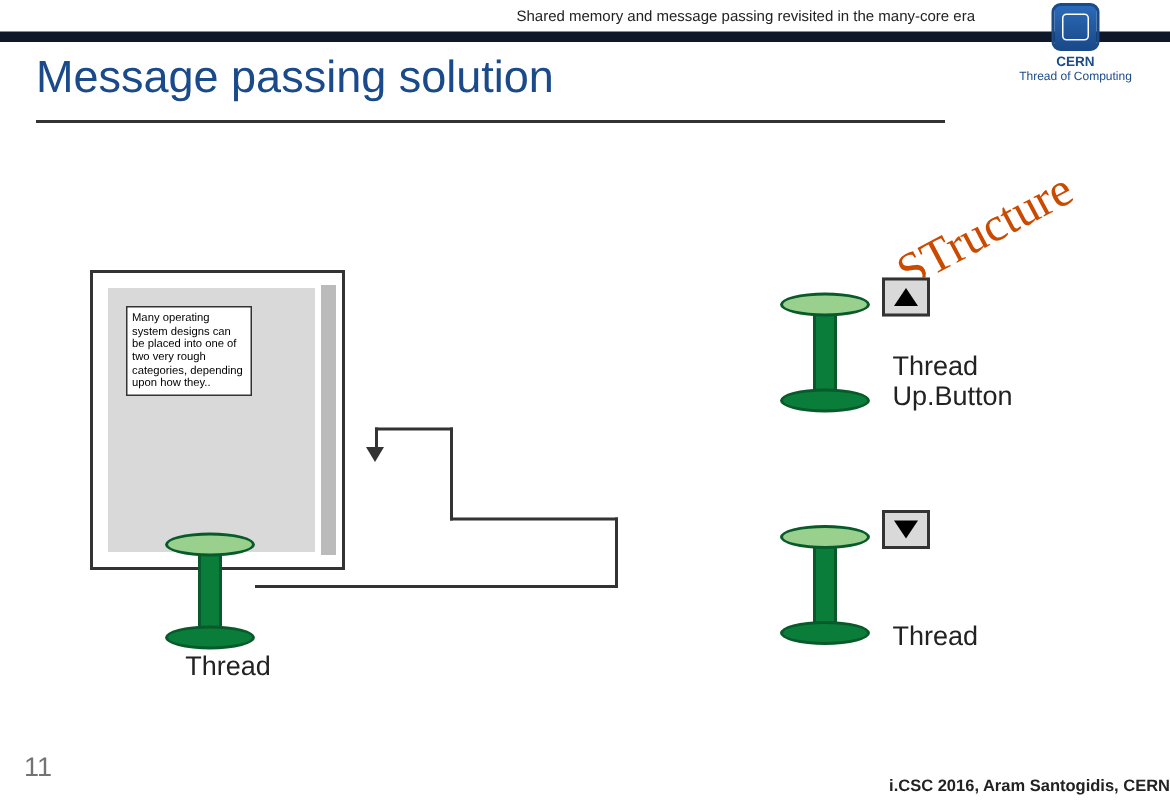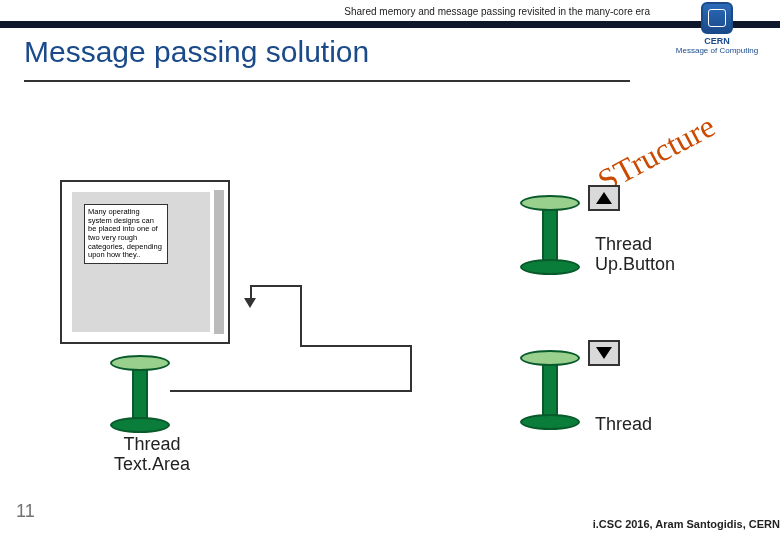--- a/index.html
+++ b/index.html
@@ -90,21 +90,21 @@
     left: 0; right: 0;
     text-align: right;
     font-size: 11px;
     font-weight: bold;
     color: #222;
   }
   
   .textarea-widget {
     position: absolute;
     top: 35px; left: 20px;
-    width: 170px; height: 164px;
+    width: 170px; height: 200px;
     border: 2px solid #333;
     background: #fff;
   }
   .textarea-widget::before {
     content:"";
     position:absolute; inset:10px 18px 10px 10px;
     background:#d9d9d9;
   }
   .textarea-widget .scroll {
     position:absolute; top:8px; right:4px; bottom:8px; width:10px;
@@ -197,21 +197,21 @@
 </head>
 <body>
 
 <div class="top-strip">
   <div class="top-label">Shared memory and message passing revisited in the many-core era</div>
 </div>
 
 <div class="logo">
   <span class="logo-badge"></span>
   <div class="logo-cern">CERN</div>
-  <div class="logo-text">Message of Computing</div>
+  <div class="logo-text">Thread of Computing</div>
 </div>
 
 <div class="title-block">
   <div>Message passing solution</div>
 </div>
 
 <div class="diagram">
 
   <div class="structure-label">STructure</div>
 
@@ -220,21 +220,20 @@
     <div class="innerbox">Many operating system designs can be placed into one of two very rough categories, depending upon how they..</div>
   </div>
 
   <div class="thread textarea-thread">
     <div class="cap up"></div>
     <div class="stem"></div>
     <div class="cap down"></div>
   </div>
   <div class="thread-label textarea-thread-label">
     <div>Thread</div>
-    <div>Text.Area</div>
   </div>
 
   <div class="arrow-btn arrow-up arrow-up-btn"></div>
   <div class="thread up-thread">
     <div class="cap up"></div>
     <div class="stem"></div>
     <div class="cap down"></div>
   </div>
   <div class="thread-label up-thread-label">
     <div>Thread</div>

